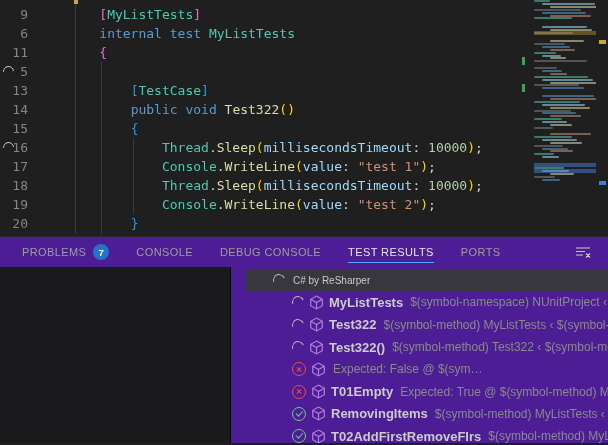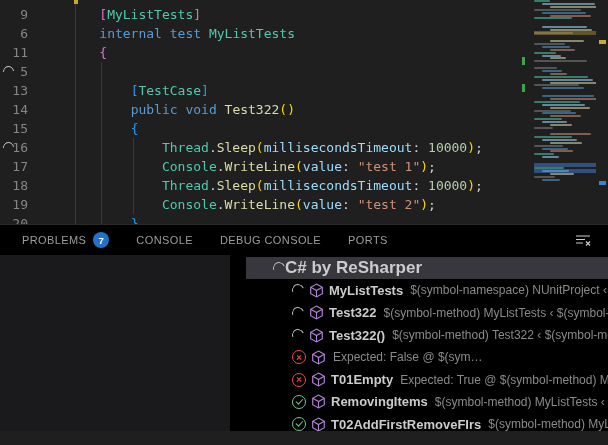--- a/index.html
+++ b/index.html
@@ -23,40 +23,40 @@
 
   
   .minimap{position:absolute;left:520px;top:0;width:76px;height:238px;overflow:hidden}
   .mm-bar{position:absolute;height:2px;border-radius:1px}
   .mm-hl{position:absolute;left:14px}
   .mm-gut{position:absolute;left:2px;width:3px}
   .scrollzone{position:absolute;left:596px;top:0;width:12px;height:238px}
   .sc-mark{position:absolute;left:3px;width:7px;height:4px}
 
   
-  .panel{position:absolute;left:0;top:224px;width:608px;height:207px;background:#000000;
+  .panel{position:absolute;left:0;top:236px;width:608px;height:207px;background:#4c1d95;
          border-top:1px solid #2b2b2b;box-sizing:border-box}
   .tabs{display:flex;align-items:center;height:30px;padding-left:22px;gap:27px}
   .tab{font-size:11px;color:#9d9d9d;letter-spacing:.4px;height:100%;display:flex;
        align-items:center;gap:7px;position:relative;cursor:pointer;white-space:nowrap}
   .tab.active{color:#e7e7e7}
   .tab.active::after{content:"";position:absolute;left:0;right:0;bottom:4px;height:1.5px;background:#4daafc}
   .badge{background:#2472c8;color:#fff;border-radius:50%;width:16px;height:16px;font-size:9.5px;
          font-weight:bold;display:flex;align-items:center;justify-content:center}
   .tab-actions{margin-left:auto;display:flex;align-items:center;gap:12px;padding-right:16px}
   .act-btn{width:18px;height:18px;display:flex;align-items:center;justify-content:center;cursor:pointer}
 
   .left-pane{position:absolute;left:0;top:30px;width:231px;bottom:0;background:#1a1a1c;
              border-right:1px solid #000;box-sizing:border-box}
   .tree{position:absolute;left:246px;top:32px;right:0;bottom:0;overflow:hidden}
   .trow{height:22.3px;display:flex;align-items:center;padding-left:46px;overflow:hidden;cursor:pointer}
   .trow.root{padding-left:27px}
   .trow.selected{background:#37373d}
   .tname{font-size:13px;font-weight:600;color:#cccccc;white-space:nowrap;margin-left:5px}
-  .trow.root .tname{font-weight:700;font-size:17px;margin-left:0}
+  .trow.root .tname{font-weight:400;font-size:10px;margin-left:8px}
   .tdesc{font-size:12px;color:#8a8a8a;white-space:nowrap;margin-left:7px;overflow:hidden}
   .ic{flex:none;box-sizing:border-box}
   .ic-spin{width:12px;height:12px;border:1.6px solid #b9b9b9;border-radius:50%;
            border-bottom-color:transparent;border-left-color:transparent;transform:rotate(-65deg)}
   .ic-status{width:14px;height:14px;border-radius:50%;position:relative}
   .ic-err{border:1.3px solid #f14c4c}
   .ic-err::before,.ic-err::after{content:"";position:absolute;left:2.6px;top:5.2px;width:6px;height:1.3px;background:#f14c4c}
   .ic-err::before{transform:rotate(45deg)}.ic-err::after{transform:rotate(-45deg)}
   .ic-pass{border:1.3px solid #73c991}
   .ic-pass::before{content:"";position:absolute;left:2.8px;top:2.6px;width:5.5px;height:3px;
@@ -156,20 +156,23 @@
       <div class="tab">
         <span>PROBLEMS</span>
         <span class="badge">7</span>
       </div>
       <div class="tab">
         <span>CONSOLE</span>
       </div>
       <div class="tab">
         <span>DEBUG CONSOLE</span>
       </div>
+      <div class="tab active">
+        <span>TEST RESULTS</span>
+      </div>
       <div class="tab">
         <span>PORTS</span>
       </div>
       <div class="tab-actions">
         <span class="act-btn">
           <svg width="16" height="16" viewBox="0 0 16 16" fill="none" stroke="#cccccc" stroke-width="1.2">
             <path d="M1 4h14M1 7.5h9M1 11h7"></path>
             <path d="M11 9.5l4 4M15 9.5l-4 4"></path>
           </svg>
         </span>

